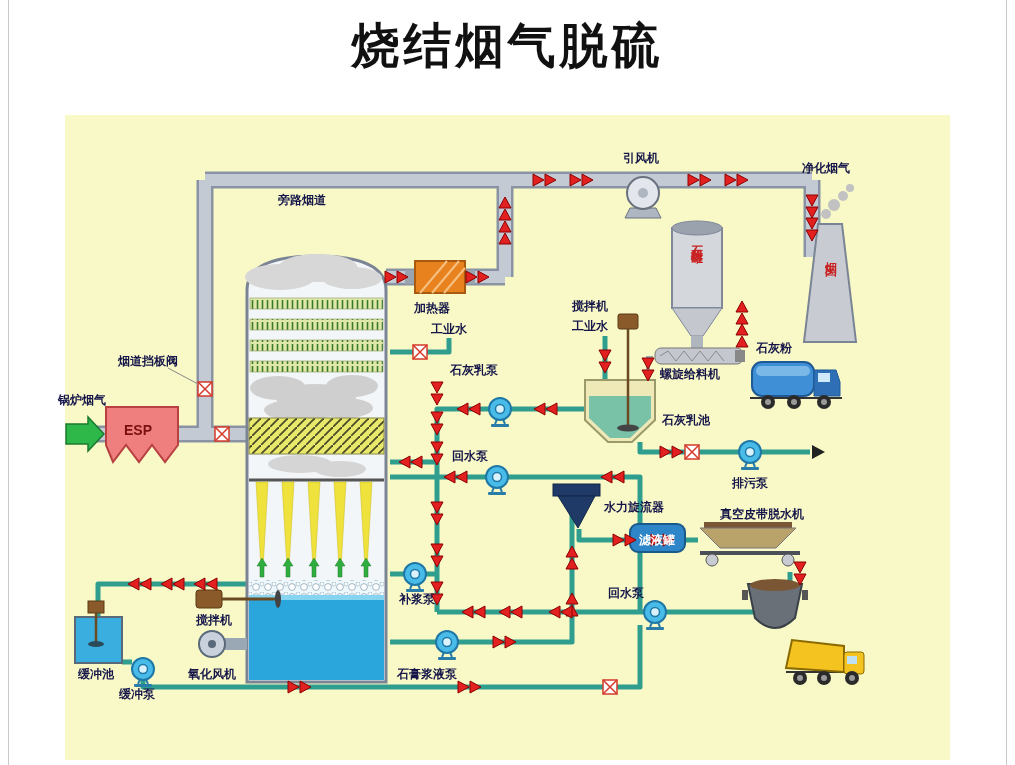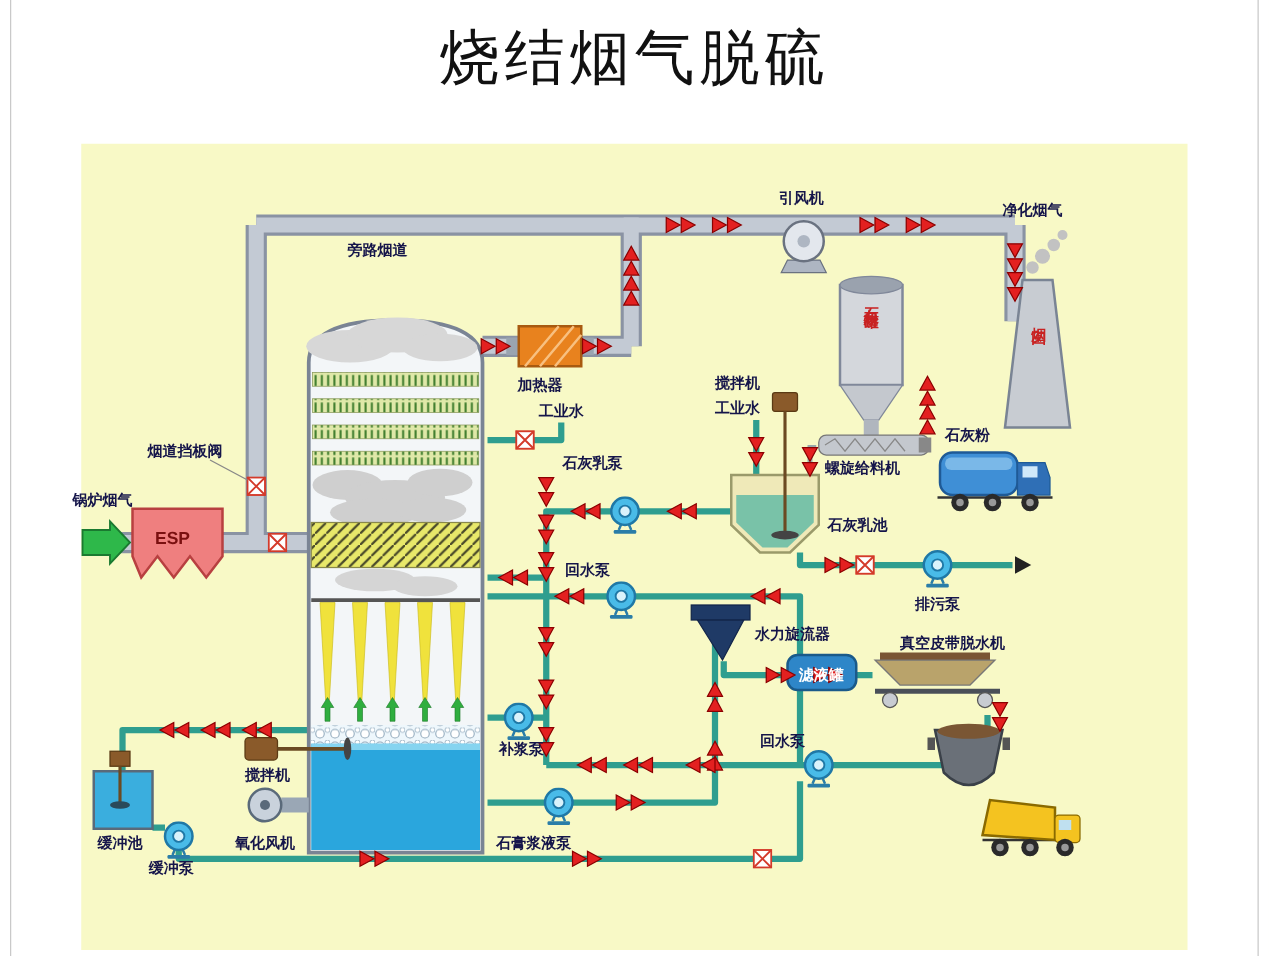--- a/index.html
+++ b/index.html
@@ -1,21 +1,21 @@
 <!DOCTYPE html>
 <html><head>
 <meta charset="utf-8">
 <style>
   html,body{margin:0;padding:0;background:#ffffff;}
   .slide{position:relative;width:1015px;height:765px;background:#ffffff;overflow:hidden;
          font-family:"Liberation Sans",sans-serif;}
   .edge{position:absolute;top:0;bottom:0;width:1px;background:#c9c9c9;}
   .edge.left{left:8px;} .edge.right{right:8px;}
   h1.title{position:absolute;top:14px;left:0;width:100%;margin:0;text-align:center;
-           font-family:"Liberation Serif",serif;font-size:48px;font-weight:400;color:#111;
+           font-family:"Liberation Serif",serif;font-size:48px;font-weight:700;color:#111;
            letter-spacing:4px;}
   svg{position:absolute;top:112px;left:0;}
   text{font-family:"Liberation Sans",sans-serif;font-size:12px;font-weight:700;fill:#15154a;}
   text.red{fill:#c82222;}
   text.white{fill:#ffffff;}
   text.esp{fill:#7a1010;font-size:14px;}
   text.vert{writing-mode:vertical-rl;text-orientation:upright;letter-spacing:2px;}
 </style>
 </head>
 <body>

